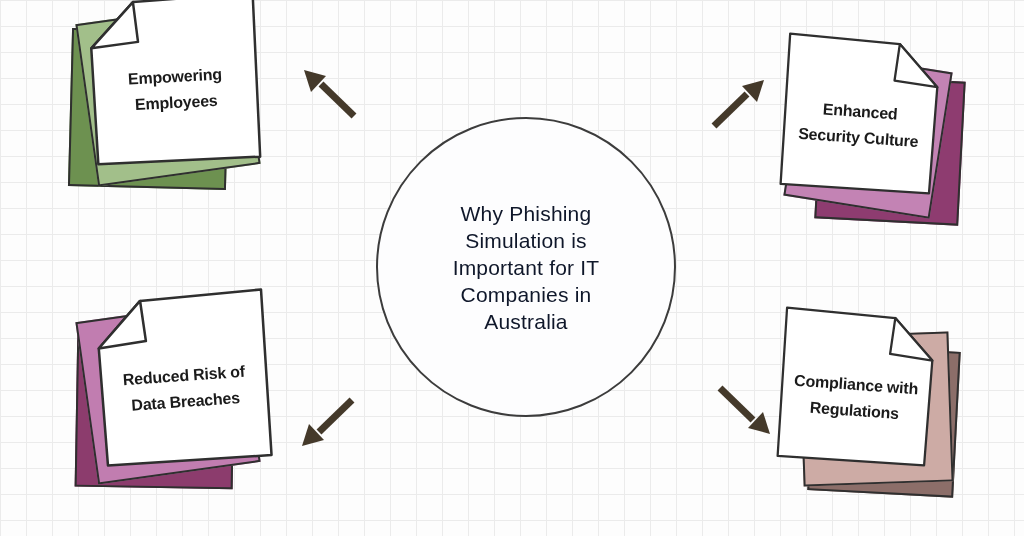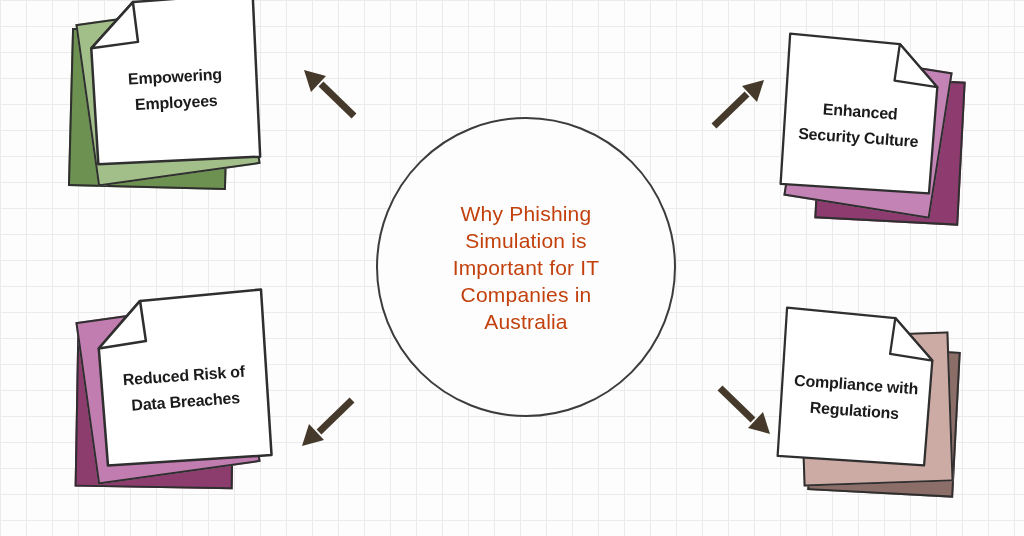--- a/index.html
+++ b/index.html
@@ -17,21 +17,21 @@
 
   
   .circle{
     position:absolute;left:376px;top:117px;
     width:296px;height:296px;border-radius:50%;
     background:#fdfdfe;border:2px solid #3c3c3c;
     display:flex;align-items:center;justify-content:center;
   }
   .circle-text{
     white-space:pre-line;text-align:center;
-    font-size:21px;line-height:27px;color:#c2410c;
+    font-size:21px;line-height:27px;color:#0f172a;
     letter-spacing:.2px;
   }
 
   
   .stack{position:absolute;}
   .layer{position:absolute;border:2px solid #2f2f2f;box-sizing:border-box;}
   .white-note{position:absolute;}
   .white-note svg{display:block;width:100%;height:100%;}
   .label{
     position:absolute;inset:0;padding-top:22px;

